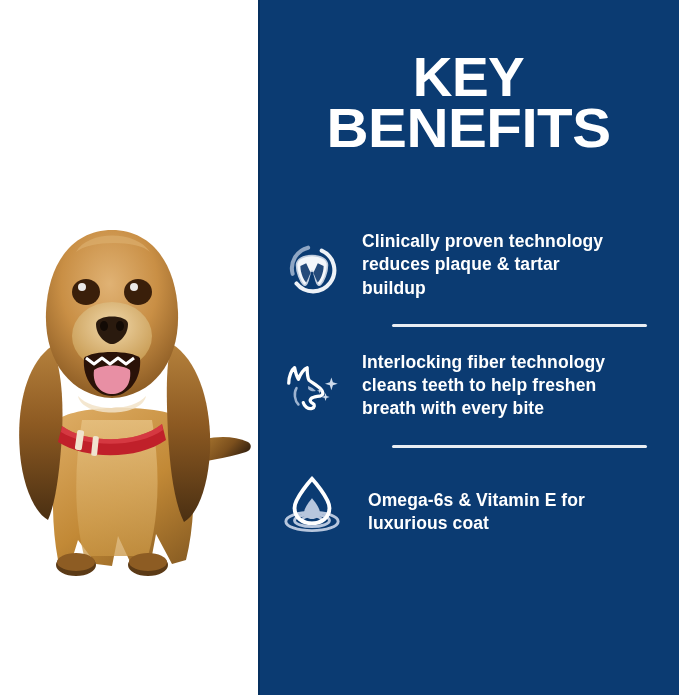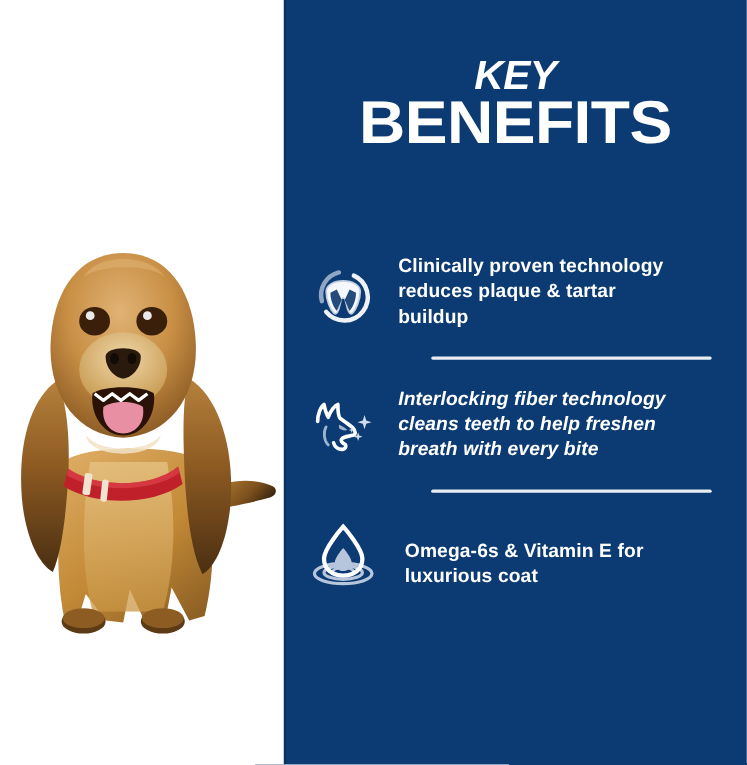--- a/index.html
+++ b/index.html
@@ -50,22 +50,21 @@
     text-align:center;
     color:#ffffff;
     font-weight:bold;
     line-height:0.93;
     letter-spacing:-0.5px;
     padding:0 8px;
     box-sizing:border-box;
   }
   .headline .l1{
     display:block;
-    font-size:37px;
-    font-style:italic;
+    font-size:55px;
   }
   .headline .l2{
     display:block;
     font-size:55px;
     transform:scaleX(1.06);
   }
 
   .benefit-list{
     position:absolute;
     left:0; right:0; top:228px;
@@ -92,21 +91,21 @@
     padding-top:2px;
     max-width:262px;
   }
   .divider{
     height:3px;
     background:#e9edf3;
     border-radius:2px;
     margin:24px 14px 22px 112px;
   }
   .b1{margin-top:0px;}
-  .b2{margin-top:4px;font-style:italic;}
+  .b2{margin-top:4px;}
   .b3{margin-top:0px;gap:24px;}
   .b3 .benefit-icon{margin-top:2px;}
 </style>
 </head>
 <body>
 
 <div class="card">
 
   <div class="photo-panel">
     <svg class="dog-figure" viewBox="0 0 258 420" aria-hidden="true">

